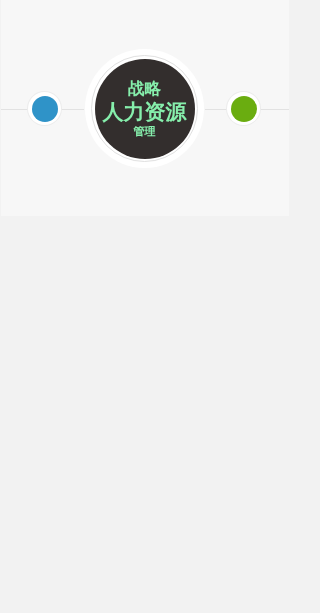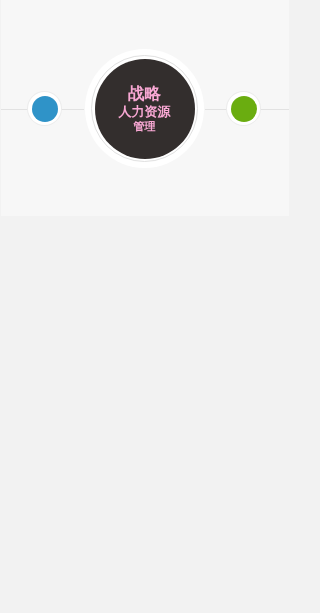--- a/index.html
+++ b/index.html
@@ -10,21 +10,21 @@
   
   .wm{position:absolute;left:4px;top:3px;width:66px;height:22px;}
   .wm svg{display:block;}
 
   
   .s-title{left:1px;top:0;width:288px;height:216px;}
   .tline{position:absolute;height:1px;background:#e2e2e2;}
   .circ{position:absolute;border-radius:50%;}
   .ring{position:absolute;border-radius:50%;background:#ffffff;box-shadow:0 0 0 1px #ececec;}
   .maintxt{position:absolute;left:0;right:0;top:0;bottom:0;display:flex;flex-direction:column;
-           align-items:center;justify-content:center;color:#f9a8d4;font-weight:bold;line-height:1.26;}
+           align-items:center;justify-content:center;color:#86efac;font-weight:bold;line-height:1.26;}
 </style>
 </head>
 <body>
 
 <div class="page">
 
   <div class="slide s-title">
     <div class="wm">
       <svg width="66" height="22" viewBox="0 0 66 22"></svg>
     </div>
@@ -37,19 +37,19 @@
     <div class="circ" style="left:30.5px;top:95.5px;width:26px;height:26px;background:#2f93c8;"></div>
 
     <div class="ring" style="left:226px;top:92px;width:33px;height:33px;"></div>
     <div class="circ" style="left:229.5px;top:95.5px;width:26px;height:26px;background:#6aad10;"></div>
 
     <div class="ring" style="left:84px;top:49px;width:119px;height:119px;box-shadow:none;"></div>
     <div class="circ" style="left:90px;top:55px;width:107px;height:107px;border:1px solid #e0e0e0;box-sizing:border-box;"></div>
     <div class="circ" style="left:93.5px;top:58.5px;width:100px;height:100px;background:#332e2d;">
       <div class="maintxt">
         <span style="font-size:16.5px">战略</span>
-        <span style="font-size:13px">人力资源</span>
+        <span style="font-size:21px">人力资源</span>
         <span style="font-size:11px">管理</span>
       </div>
     </div>
   </div>
 
 </div>
 
 </body></html>

